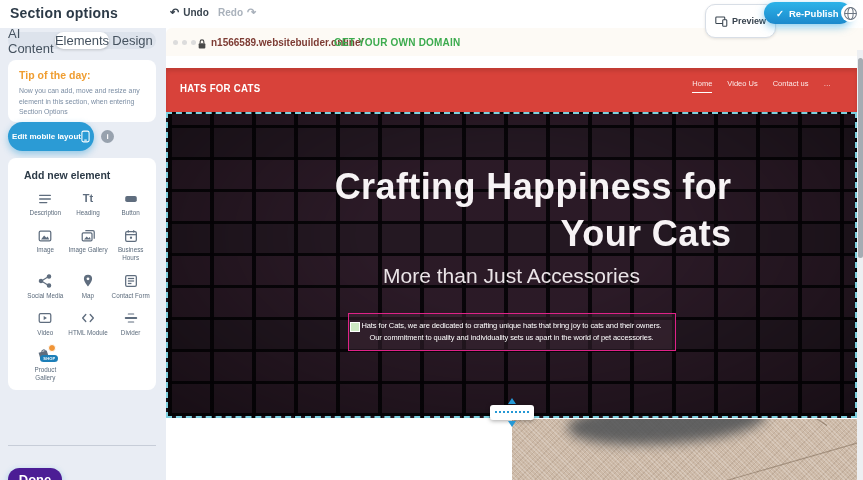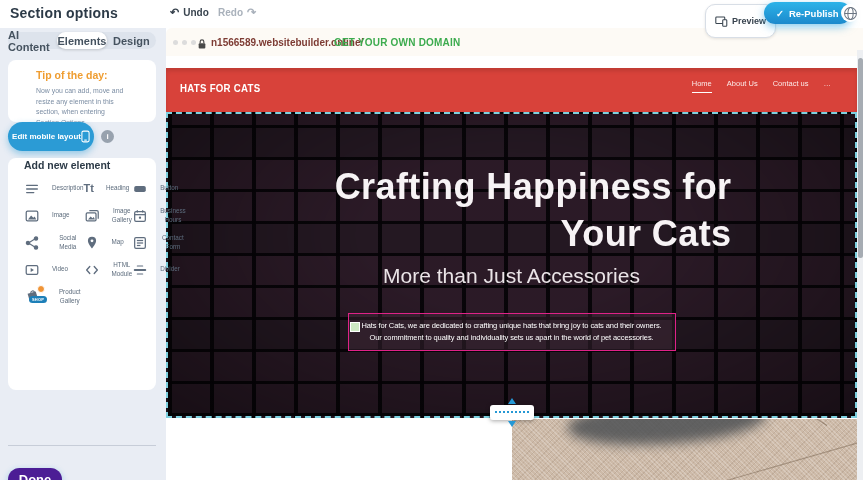--- a/index.html
+++ b/index.html
@@ -14,34 +14,34 @@
   .undo-btn { left:170px; color:#39444f; }
   .redo-btn { left:218px; color:#a9b1bb; }
   .arrow-glyph { font-size:11px; line-height:1; }
   .preview-btn { position:absolute; left:705px; top:4px; height:19px; padding:16px 9px; border:1px solid #d8dee6; border-radius:10px; background:#fff; display:flex; align-items:center; gap:4px; font-size:9px; font-weight:bold; color:#39444f; box-shadow:0 1px 3px rgba(0,0,0,.10); cursor:pointer; }
   .republish-btn { position:absolute; left:764px; top:2px; height:22px; padding:0 12px; border:none; border-radius:12px; background:linear-gradient(180deg,#2cb3e8,#1c89cc); color:#fff; display:flex; align-items:center; gap:5px; font-size:9.5px; font-weight:bold; box-shadow:0 3px 9px rgba(41,163,220,.55); cursor:pointer; }
   .globe-btn { position:absolute; left:841px; top:4px; width:18px; height:18px; border-radius:50%; background:#fff; display:flex; align-items:center; justify-content:center; cursor:pointer; }
 
   
   .sidebar { position:absolute; left:0; top:28px; width:166px; height:452px; background:#e9edf4; z-index:5; }
   .tabs { position:absolute; left:8px; top:4px; width:148px; height:17px; background:#dde3ec; border-radius:10px; display:flex; }
-  .tab { flex:1; display:flex; align-items:center; justify-content:center; font-size:11px; font-weight:bold; color:#45525f; border-radius:10px; cursor:pointer; }
+  .tab { flex:1; display:flex; align-items:center; justify-content:center; font-size:13px; font-weight:normal; color:#45525f; border-radius:10px; cursor:pointer; }
   .tab.active { background:#fff; box-shadow:0 1px 3px rgba(0,0,0,.18); }
 
-  .tip-card { position:absolute; left:8px; top:32px; width:148px; height:62px; background:#fff; border-radius:8px; padding:9px 28px; }
+  .tip-card { position:absolute; left:8px; top:32px; width:148px; height:62px; background:#fff; border-radius:8px; padding:9px 11px; }
   .tip-title { font-size:10.5px; font-weight:bold; color:#ef9d31; margin-bottom:5px; }
   .tip-body { font-size:6.9px; color:#7b8da3; line-height:1.55; }
 
   .edit-mobile-btn { position:absolute; left:8px; top:94px; width:86px; height:29px; border-radius:15px; background:#2b9bd5; color:#fff; display:flex; align-items:center; justify-content:center; font-size:8px; font-weight:bold; box-shadow:0 3px 7px rgba(43,155,213,.45); cursor:pointer; }
   .info-btn { position:absolute; left:101px; top:102px; width:13px; height:13px; border-radius:50%; background:#98a2ae; color:#fff; font-size:8px; font-weight:bold; display:flex; align-items:center; justify-content:center; cursor:pointer; }
 
-  .elements-card { position:absolute; left:8px; top:130px; width:148px; height:232px; background:#fff; border-radius:8px; padding:1px 4px 4px 16px; }
+  .elements-card { position:absolute; left:8px; top:130px; width:148px; height:232px; background:#fff; border-radius:8px; padding:11px 4px 4px 16px; }
   .ec-title { font-size:10.5px; font-weight:bold; color:#2c3a47; margin-bottom:9px; }
   .el-grid { display:grid; grid-template-columns:repeat(3,1fr); row-gap:10px; }
-  .cell { display:flex; flex-direction:row; align-items:center; gap:12px; cursor:pointer; }
+  .cell { display:flex; flex-direction:column; align-items:center; gap:2px; cursor:pointer; }
   .cicon { height:17px; display:flex; align-items:center; justify-content:center; }
   .cicon svg { display:block; }
   .clabel { font-size:6.3px; color:#5c6b7c; text-align:center; line-height:1.3; max-width:42px; }
   .glyph-icon { font-size:11px; font-weight:bold; color:#5f6d7e; line-height:1; }
   .pg-wrap { position:relative; width:20px; height:17px; }
   .shop-badge { position:absolute; left:5px; top:8px; background:#1d7fb8; color:#fff; font-size:4px; font-weight:bold; padding:1px 3px; border-radius:4px; letter-spacing:.2px; }
   .dot-badge { position:absolute; right:-1px; top:-3px; width:8px; height:8px; border-radius:50%; background:#f09436; border:1px solid #fff; }
 
   .sidebar-divider { position:absolute; left:8px; top:417px; width:148px; border-top:1px solid #c7cdd8; }
   .done-btn { position:absolute; left:8px; top:440px; width:54px; height:23px; border:none; border-radius:12px; background:#4c1d95; color:#fff; font-size:13px; font-weight:bold; display:flex; align-items:center; justify-content:center; box-shadow:0 2px 6px rgba(37,152,213,.4); cursor:pointer; }
@@ -324,21 +324,21 @@
       </span>
       <span class="url-text">n1566589.websitebuilder.online/</span>
       <span class="domain-link">GET YOUR OWN DOMAIN</span>
     </div>
 
     <div class="site">
       <div class="site-header">
         <div class="site-logo">HATS FOR CATS</div>
         <div class="site-nav">
           <span class="nav-item active">Home</span>
-          <span class="nav-item">About Us</span>
+          <span class="nav-item">Video Us</span>
           <span class="nav-item">Contact us</span>
           <span class="nav-item">…</span>
         </div>
       </div>
 
       <div class="hero">
         <div class="hero-heading">Crafting Happiness for Your Cats</div>
         <div class="hero-sub">More than Just Accessories</div>
         <div class="text-element">
           <span class="green-handle"></span>

